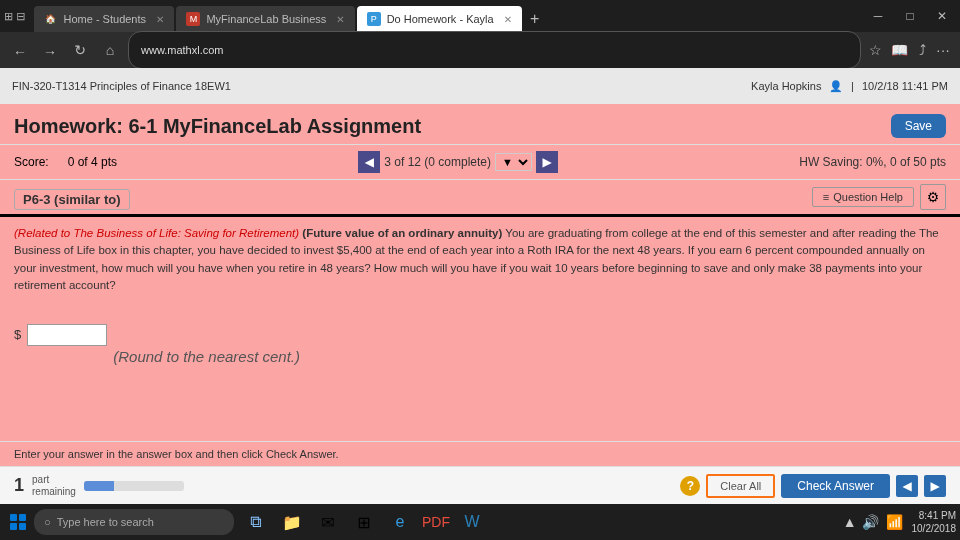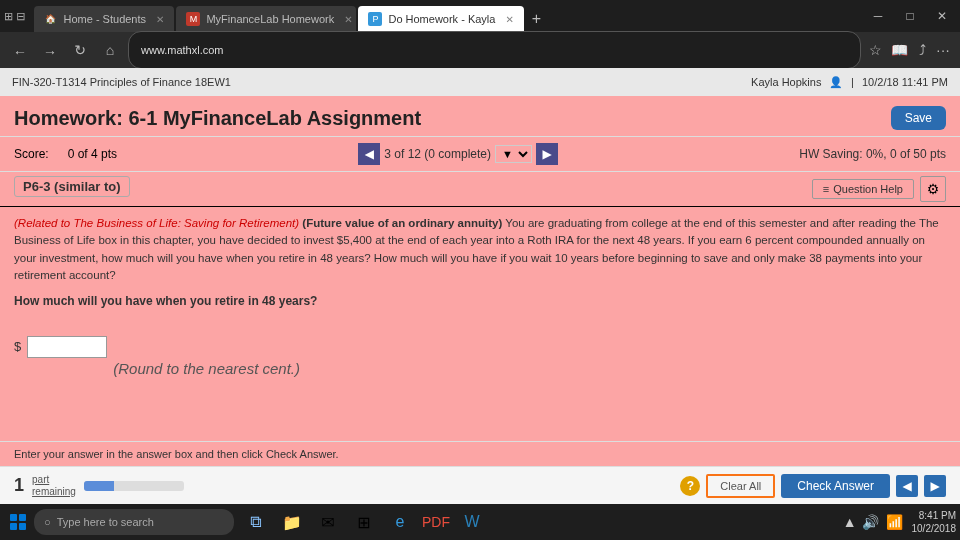--- a/index.html
+++ b/index.html
@@ -156,21 +156,21 @@
     }
 
     .addr-icon {
       cursor: pointer;
       padding: 2px;
     }
 
     
     .course-header {
       background: #e8e8e8;
-      height: 28px;
+      height: 36px;
       display: flex;
       align-items: center;
       justify-content: space-between;
       padding: 0 12px;
       font-size: 11px;
       color: #333;
       flex-shrink: 0;
     }
 
     .course-info-right {
@@ -267,23 +267,23 @@
 
     .hw-score {
       font-size: 12px;
       color: #333;
     }
 
     
     .problem-bar {
       padding: 4px 14px;
       display: flex;
-      align-items: flex-start;
+      align-items: flex-end;
       justify-content: space-between;
-      border-bottom: 1px solid #000000;
+      border-bottom: 3px solid #000000;
     }
 
     .problem-label {
       font-size: 13px;
       font-weight: bold;
       color: #333;
       border: 1px solid #aaa;
       padding: 2px 8px;
       border-radius: 3px;
     }
@@ -408,21 +408,20 @@
       font-weight: bold;
       color: #333;
     }
 
     .part-label {
       display: flex;
       flex-direction: column;
       font-size: 10px;
       color: #555;
       line-height: 1.2;
-      text-decoration: underline;
     }
 
     .progress-bar-container {
       width: 100px;
       height: 10px;
       background: #ddd;
       border-radius: 3px;
       overflow: hidden;
     }
 
@@ -592,21 +591,21 @@
     <div class="title-bar-tabs">
 
       <div class="tab inactive">
         <span class="tab-icon">🏠</span>
         <span>Home - Students</span>
         <span class="tab-close">✕</span>
       </div>
 
       <div class="tab inactive">
         <span class="tab-icon" style="background:#c0392b;color:#fff;">M</span>
-        <span>MyFinanceLab Homework</span>
+        <span>MyFinanceLab Business</span>
         <span class="tab-close">✕</span>
       </div>
 
       <div class="tab active">
         <span class="tab-icon" style="background:#3498db;color:#fff;">P</span>
         <span>Do Homework - Kayla</span>
         <span class="tab-close">✕</span>
       </div>
 
       <button class="tab-new">+</button>
@@ -690,21 +689,20 @@
       </div>
     </div>
 
     <div class="question-content">
       <p class="question-text">
         <span class="related-label">(Related to The Business of Life:  Saving for Retirement)</span>
         <span class="future-value-label">(Future value of an ordinary annuity)</span>
         <span> You are graduating from college at the end of this semester and after reading the The Business of Life box in this chapter, you have decided to invest $5,400 at the end of each year into a Roth IRA for the next 48 years.  If you earn 6 percent compounded annually on your investment, how much will you have when you retire in 48 years?  How much will you have if you wait 10 years before beginning to save and only make 38 payments into your retirement account?</span>
       </p>
 
-      <p class="question-sub">How much will you have when you retire in 48 years?</p>
 
       <div class="answer-row">
         <span class="dollar-sign">$</span>
         <input type="text" class="answer-input" style="">
         <span class="round-note">(Round to the nearest cent.)</span>
       </div>
     </div>
 
     <div class="bottom-instruction">
       <span>Enter your answer in the answer box and then click Check Answer.</span>

